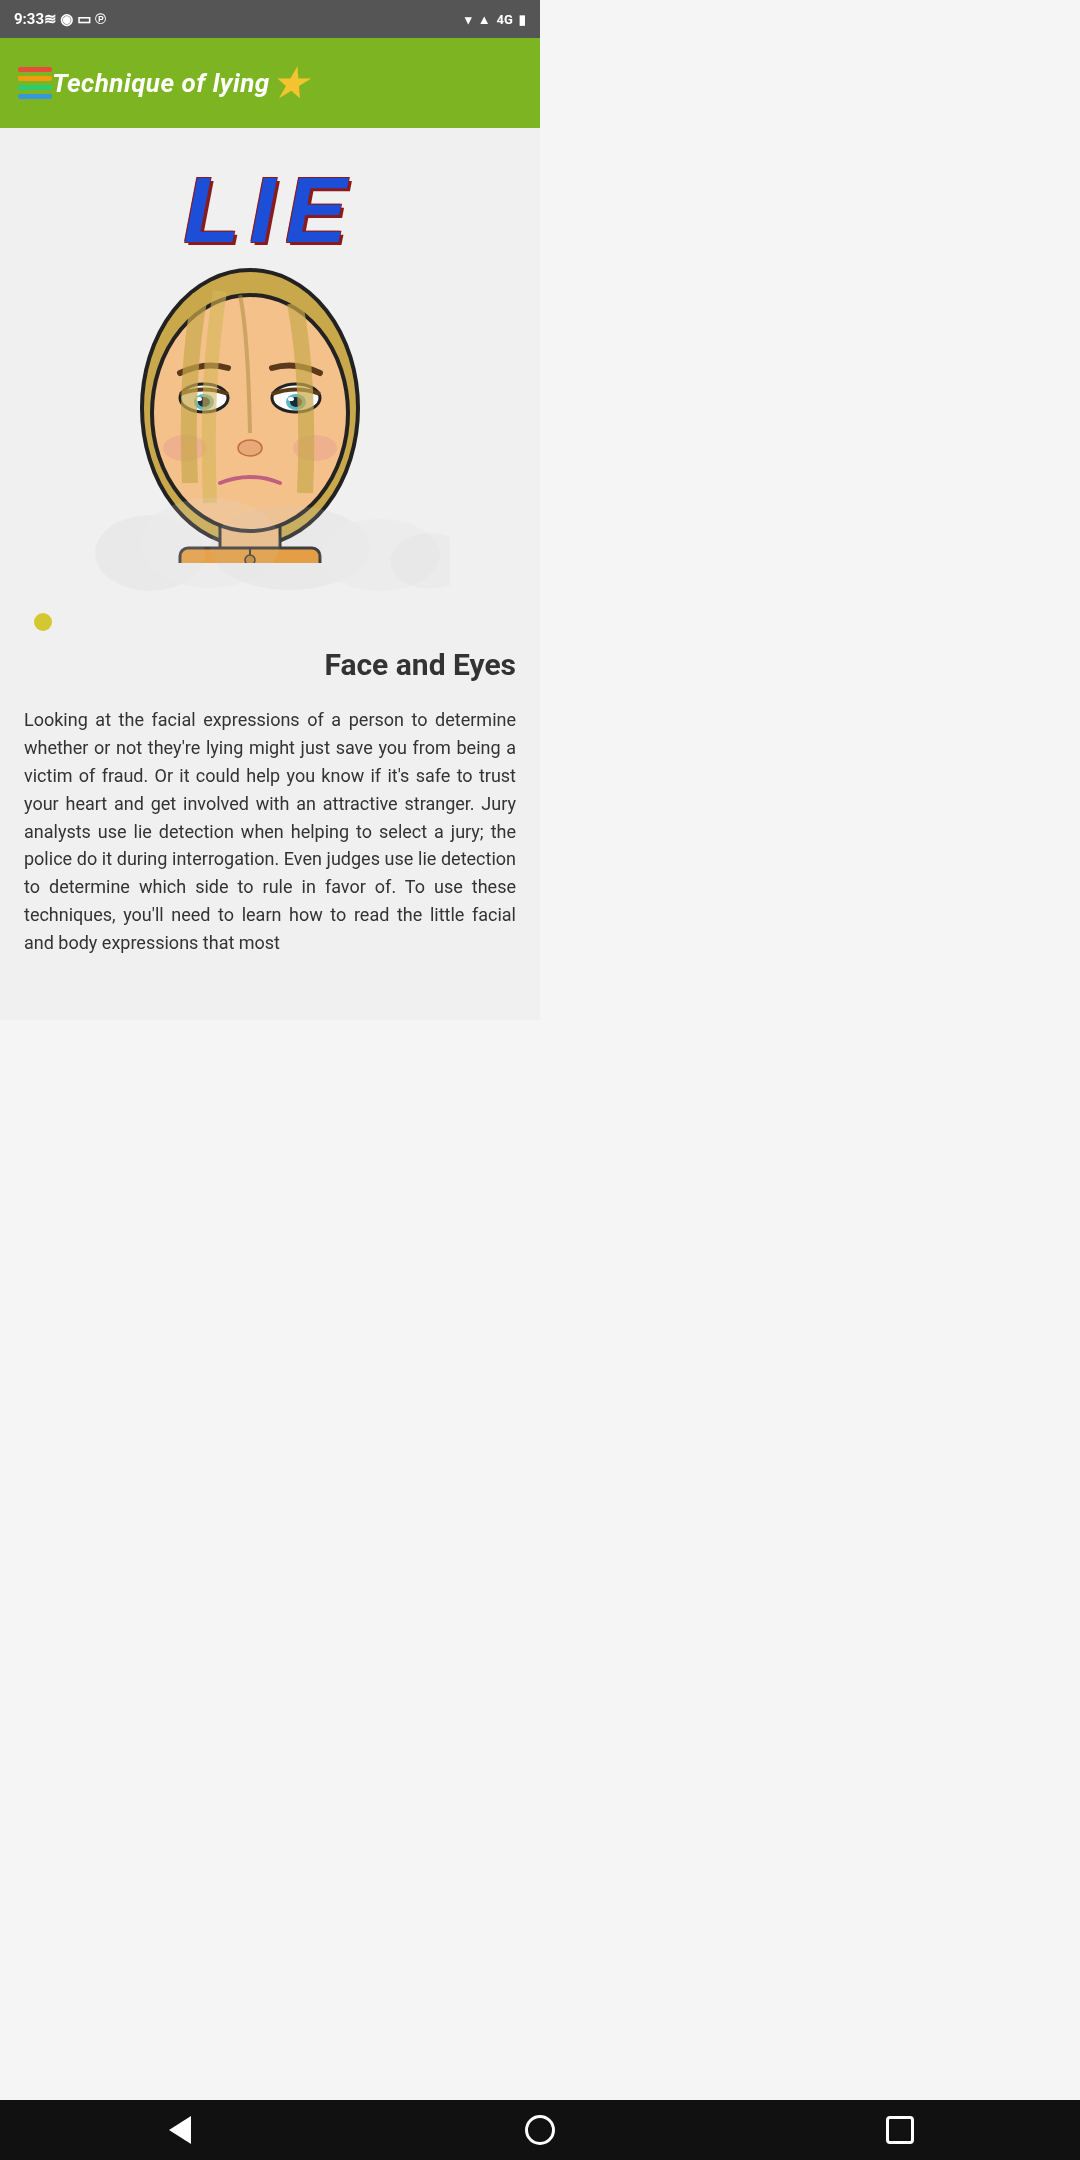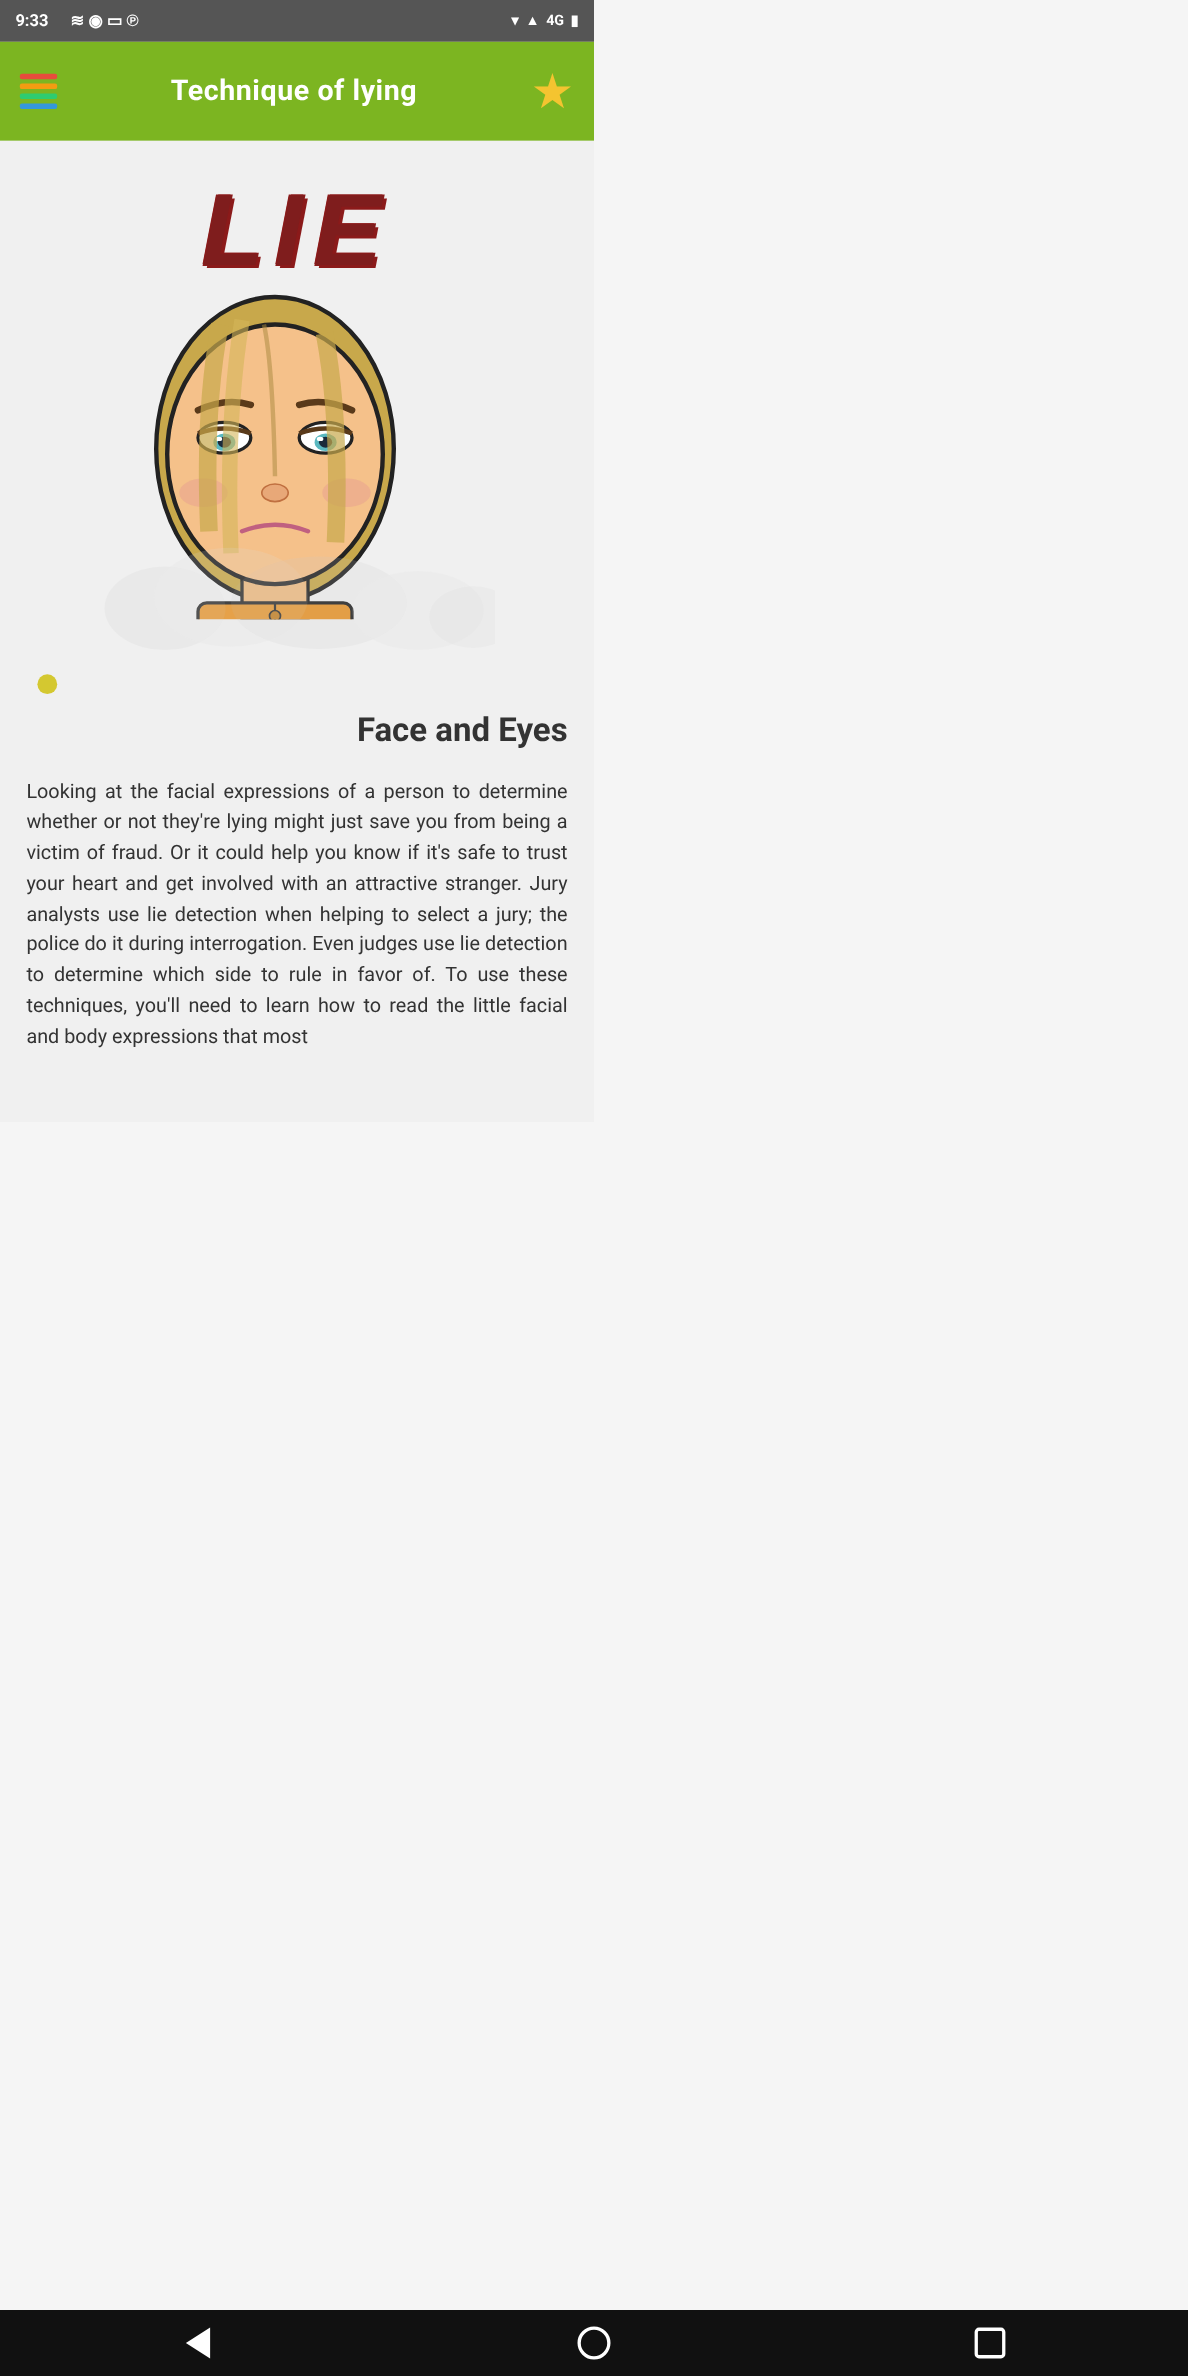--- a/index.html
+++ b/index.html
@@ -22,38 +22,39 @@
       align-items: center;
       justify-content: space-between;
       padding: 0 14px;
       color: white;
       font-size: 15px;
       font-weight: bold;
     }
     .status-left {
       display: flex;
       align-items: center;
-      gap: 20px;
+      gap: 0;
     }
     .status-right {
       display: flex;
       align-items: center;
       gap: 6px;
       font-size: 13px;
     }
 
     
     .app-bar {
       width: 100%;
       height: 90px;
       background: #7cb521;
       display: flex;
       align-items: center;
-      justify-content: space-between;
+      justify-content: flex-start;
       padding: 4px 18px;
+      font-style: italic;
     }
     .menu-icon-container {
       display: flex;
       flex-direction: column;
       gap: 4px;
       cursor: pointer;
     }
     .menu-line {
       width: 34px;
       height: 5px;
@@ -91,21 +92,21 @@
       flex-direction: column;
       align-items: center;
       margin-bottom: 20px;
       position: relative;
     }
 
     
     .lie-text {
       font-size: 92px;
       font-weight: 900;
-      color: #7f1d1d;
+      color: #1d4ed8;
       text-shadow:
         3px 3px 0 #8b1a1a,
         -1px -1px 0 #8b1a1a,
         1px -1px 0 #8b1a1a,
         -1px 1px 0 #8b1a1a;
       font-family: 'Arial Black', 'Arial', sans-serif;
       letter-spacing: 10px;
       margin-bottom: -10px;
       font-style: italic;
     }

